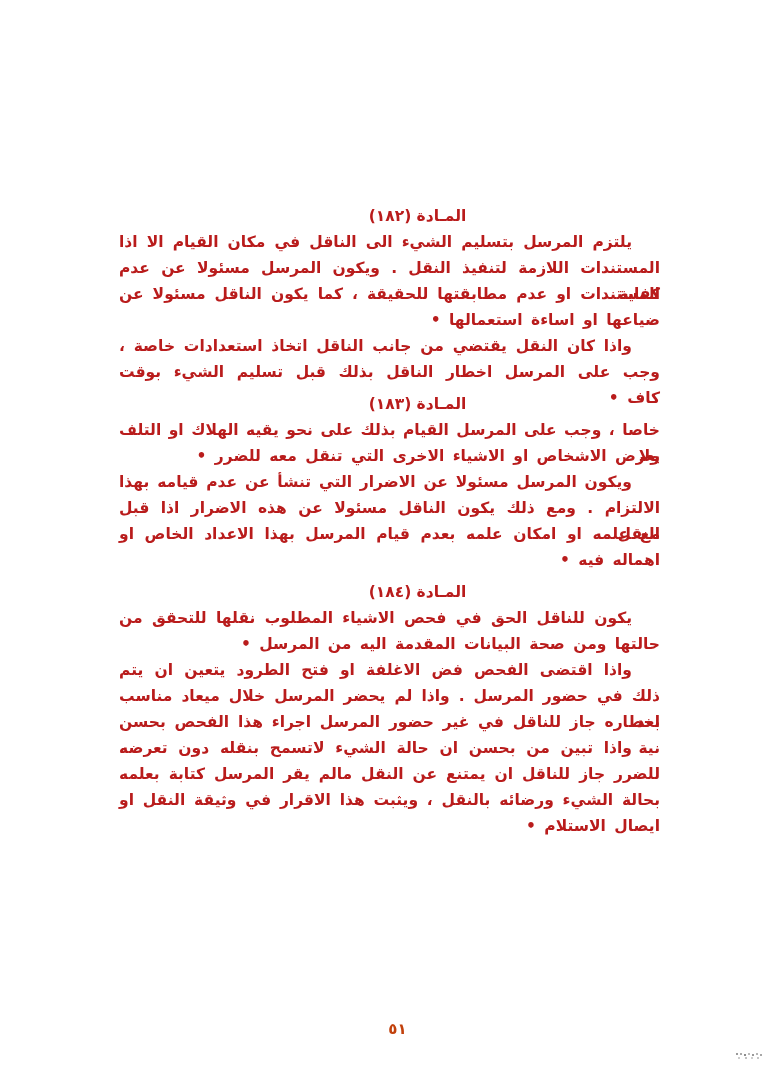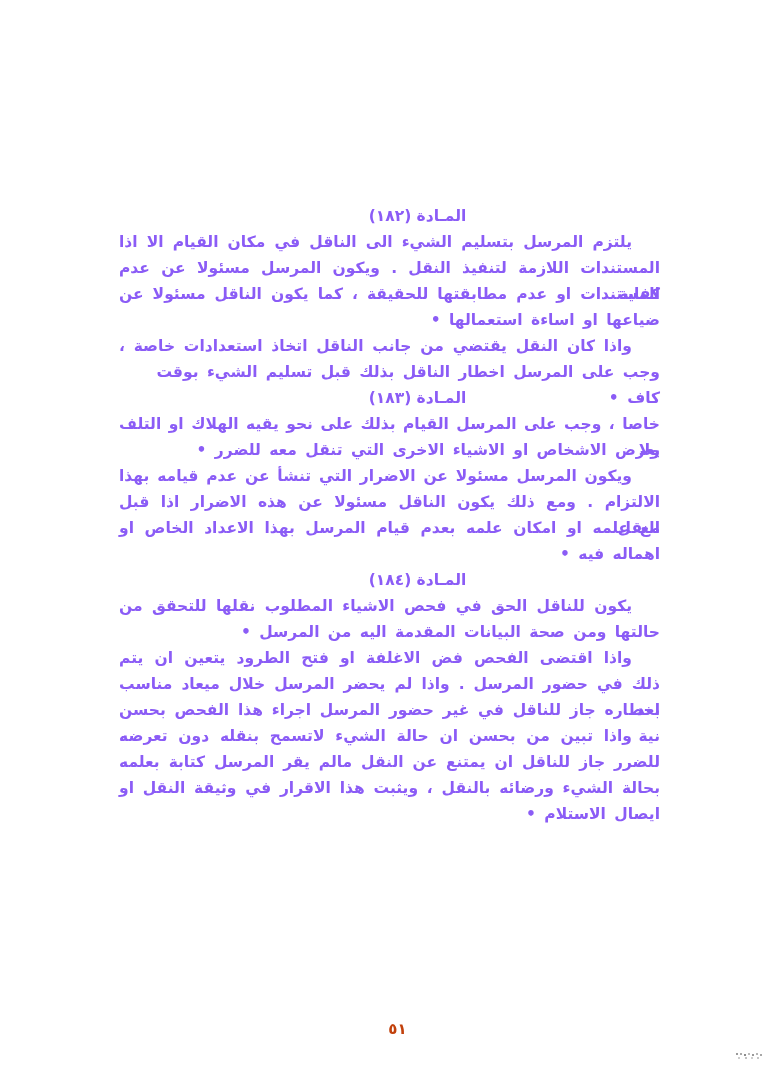--- a/index.html
+++ b/index.html
@@ -10,44 +10,43 @@
     background: #ffffff;
     overflow: hidden;
     font-family: "DejaVu Sans", sans-serif;
   }
   .text-block {
     position: absolute;
     top: 203px;
     left: 119px;
     width: 541px;
     direction: rtl;
-    color: #8b5cf6;
+    color: #b91c1c;
     font-weight: bold;
     font-size: 15.5px;
   }
   .article { margin: 0; }
-  .article:not(:first-child) { }
+  .article:not(:first-child) { margin-top: 6px; }
   .article-title {
     height: 26px;
     line-height: 26px;
     text-align: center;
     transform: translateX(28px);
     letter-spacing: 1px;
     white-space: nowrap;
   }
   .line {
     height: 26px;
     line-height: 26px;
     text-align: justify;
     text-align-last: justify;
     word-spacing: 2px;
   }
   .line.first { padding-right: 28px; }
   .line.last {
-    text-align: right;
     text-align-last: right;
     word-spacing: 3px;
   }
   .page-number {
     position: absolute;
     top: 1020px;
     left: 119px;
     width: 541px;
     text-align: center;
     transform: translateX(8px);

